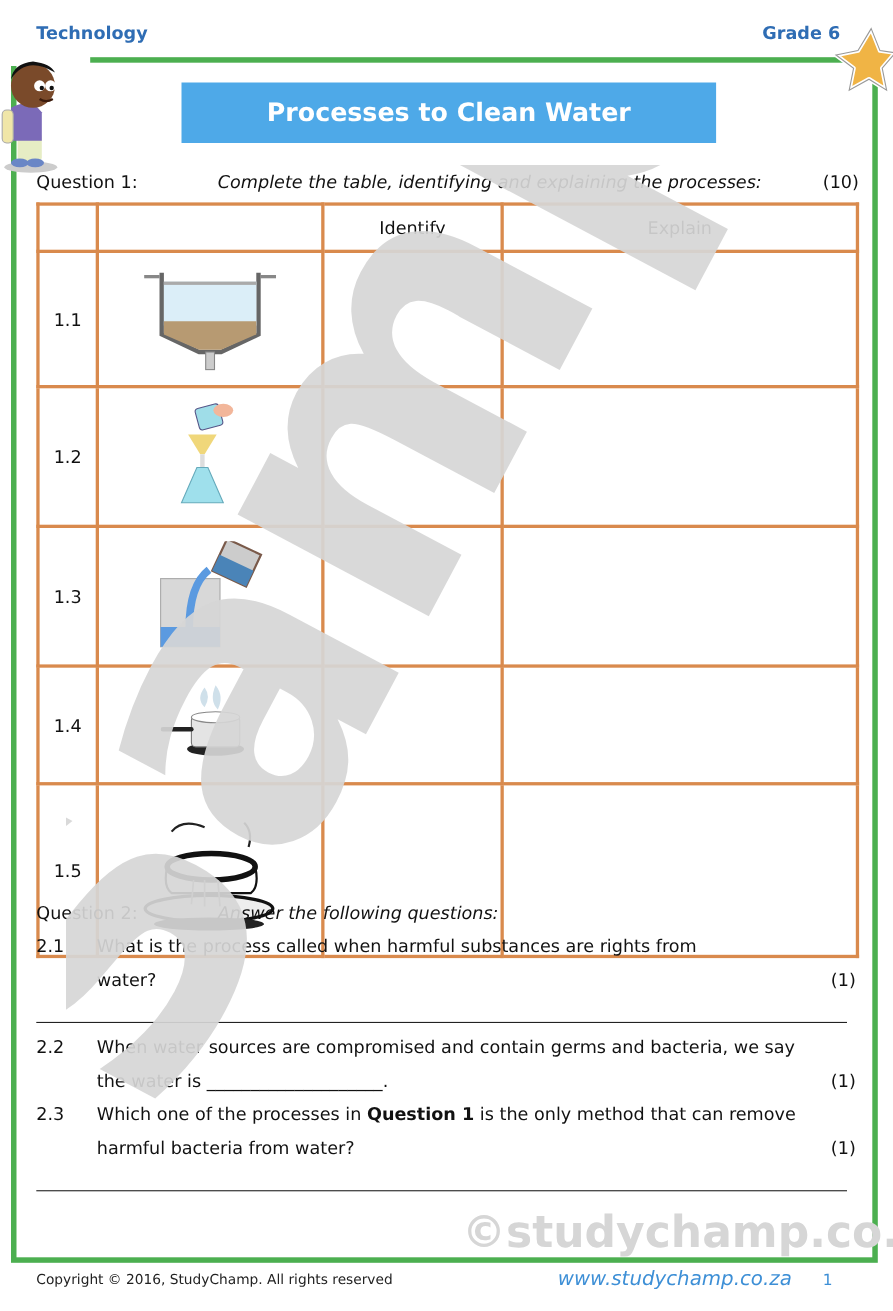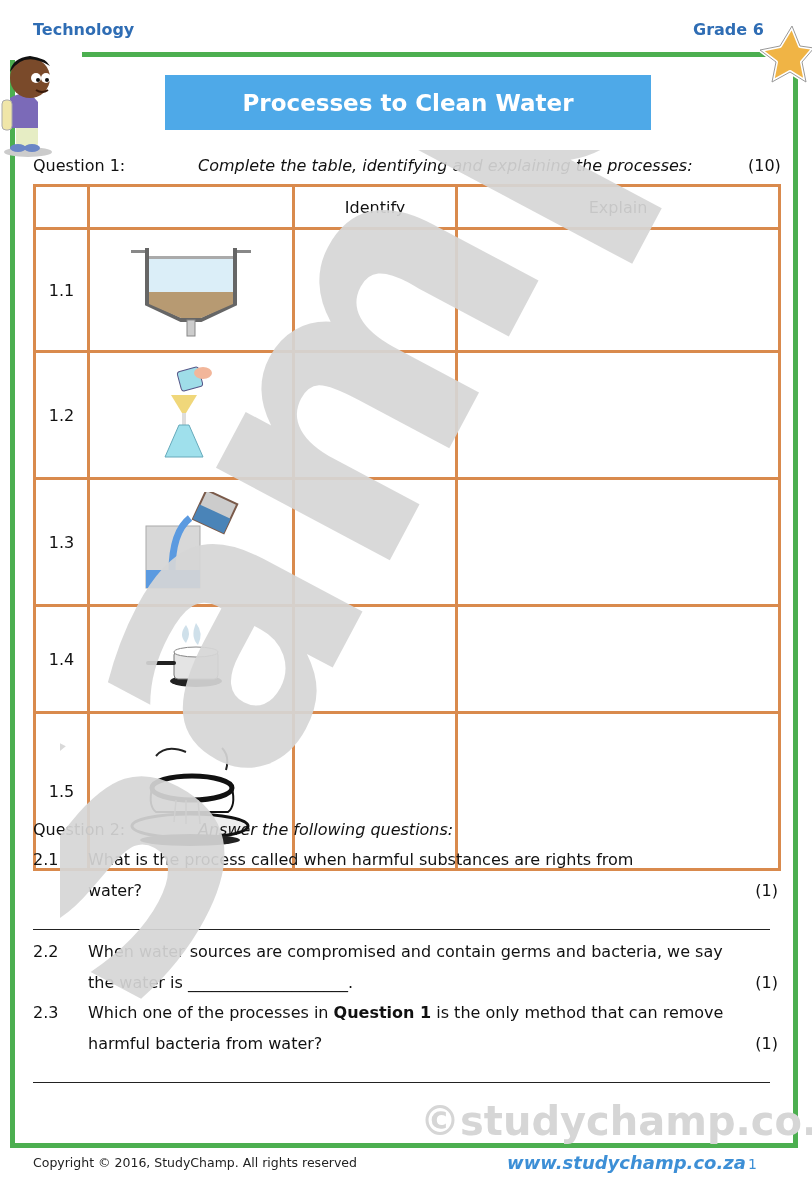--- a/index.html
+++ b/index.html
@@ -16,21 +16,21 @@
   table.t{position:absolute;left:33px;top:184px;width:748px;border-collapse:collapse;}
   table.t td{border:3px solid #d98a4d;padding:12px;font-size:16px;vertical-align:middle;}
   table.t th{border:3px solid #d98a4d;font-weight:normal;font-size:16px;height:38px;}
   .num{text-align:center;}
   .imgcell{display:flex;justify-content:center;align-items:center;height:100%;}
   .q2 .line{font-size:16px;line-height:31px;}
   .ans-line{position:absolute;height:1px;background:#222;}
   .watermark{left:60px;top:150px;width:740px;height:960px;pointer-events:none;}
   .wm-text{position:absolute;left:420px;top:1098px;font-size:40px;font-weight:bold;color:#d6d6d6;}
   .foot-copy{left:33px;top:1155px;font-size:12.5px;color:#222;}
-  .foot-url{left:507px;top:1152px;font-size:18px;font-weight:bold;color:#3d8fd6;font-style:italic;}
+  .foot-url{left:507px;top:1152px;font-size:18px;font-weight:normal;color:#3d8fd6;font-style:italic;}
   .foot-page{left:748px;top:1156px;font-size:14px;color:#3d8fd6;}
 </style>
 </head>
 <body>
 
 <div class="abs hdr-left">Technology</div>
 <div class="abs hdr-right">Grade 6</div>
 
 <div class="abs frame"></div>
 <div class="abs frame-mask"></div>

